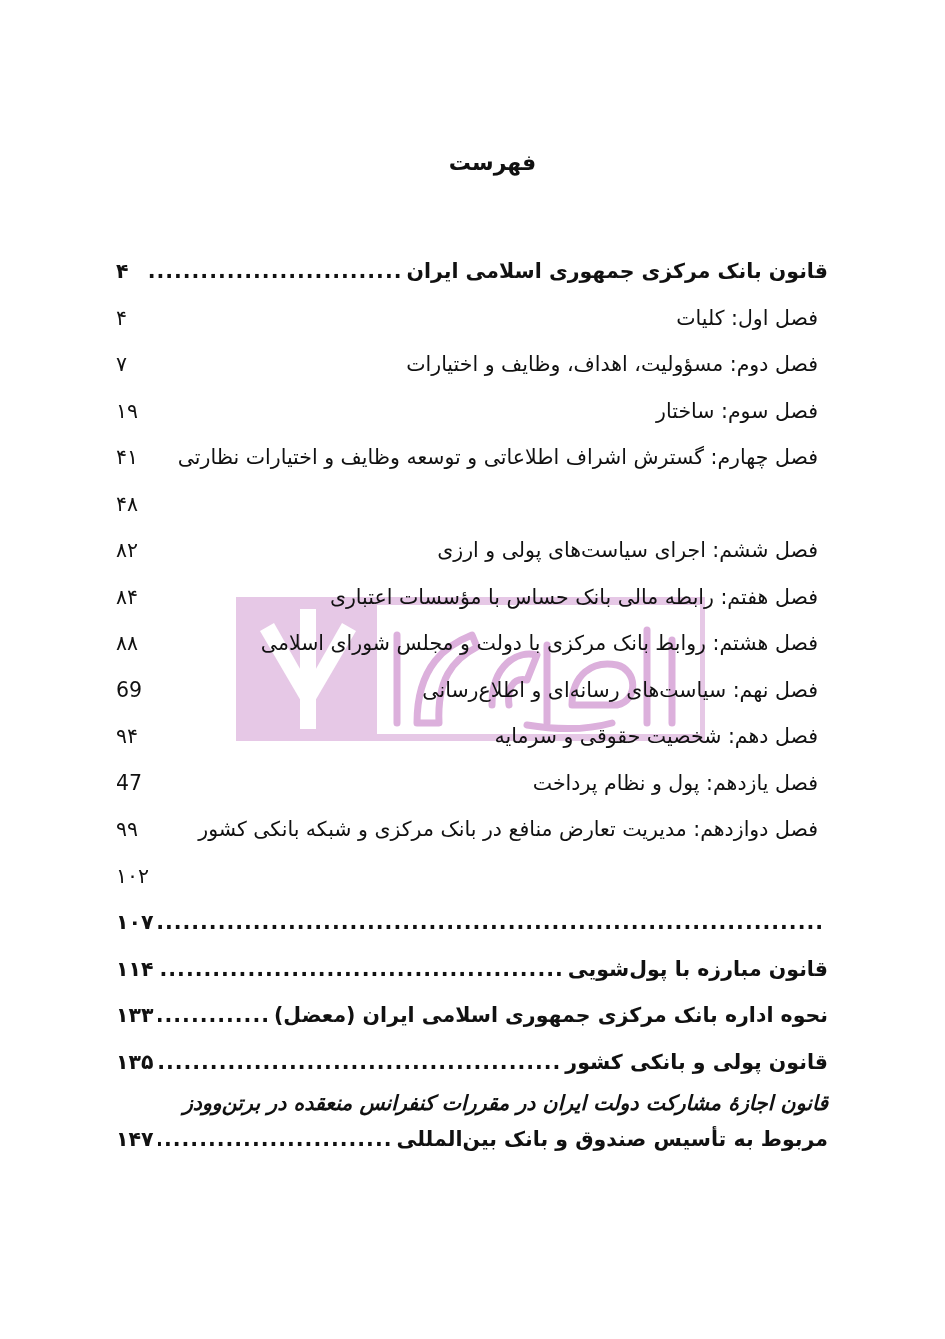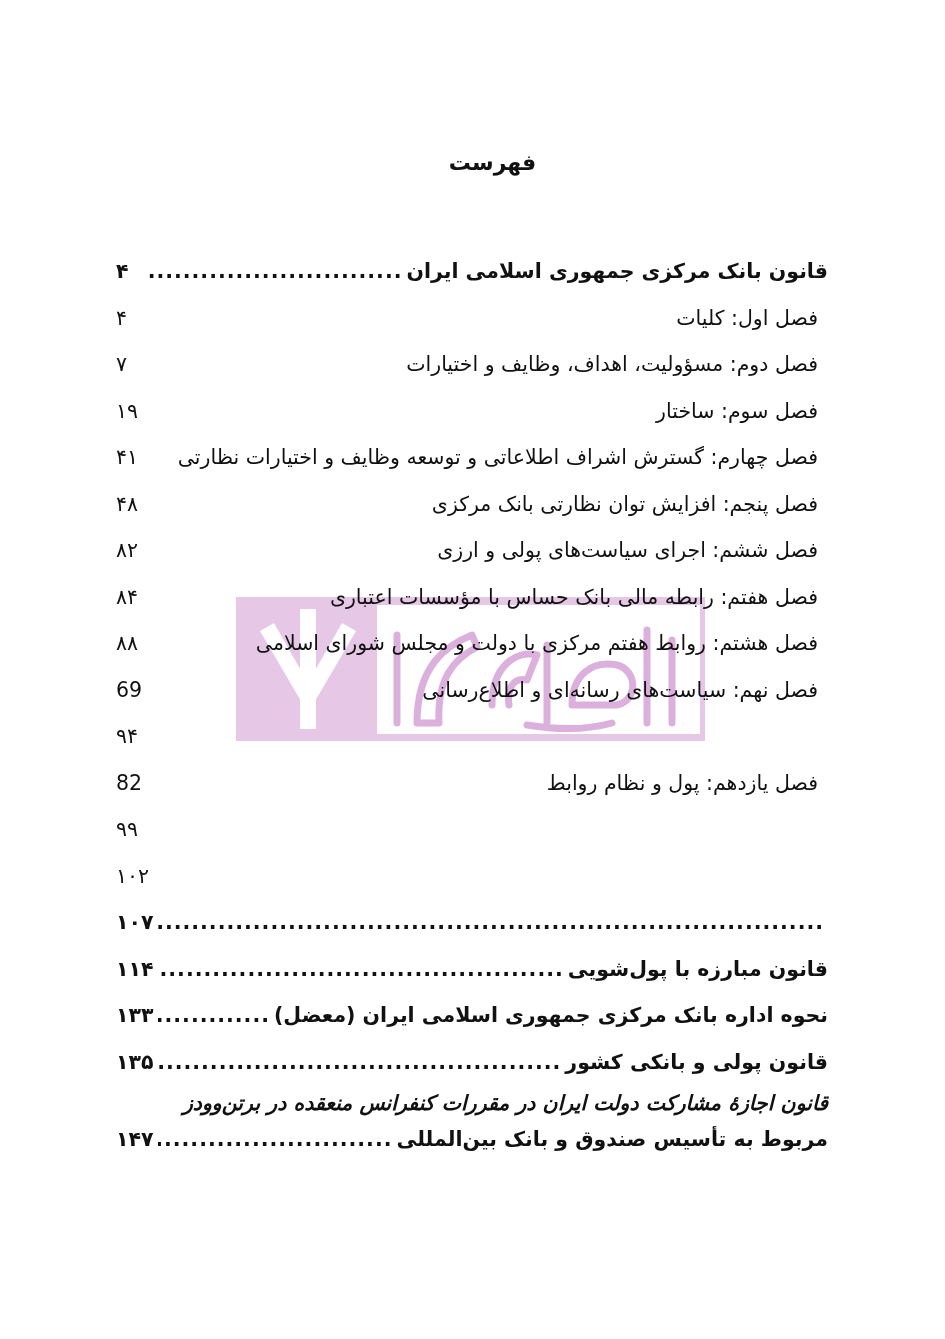--- a/index.html
+++ b/index.html
@@ -174,61 +174,62 @@
       <span class="page">۱۹</span>
     </div>
 
     <div class="toc-row chapter">
       <span class="label">فصل چهارم: گسترش اشراف اطلاعاتی و توسعه وظایف و اختیارات نظارتی</span>
       <span class="fill"></span>
       <span class="page">۴۱</span>
     </div>
 
     <div class="toc-row chapter">
-      <span class="label">فصل پنجم: افزایش توان نظارتی بانک مرکزی</span>
       <span class="fill"></span>
       <span class="page">۴۸</span>
     </div>
 
     <div class="toc-row chapter">
       <span class="label">فصل ششم: اجرای سیاست‌های پولی و ارزی</span>
       <span class="fill"></span>
       <span class="page">۸۲</span>
     </div>
 
     <div class="toc-row chapter">
       <span class="label">فصل هفتم: رابطه مالی بانک حساس با مؤسسات اعتباری</span>
       <span class="fill"></span>
       <span class="page">۸۴</span>
     </div>
 
     <div class="toc-row chapter">
-      <span class="label">فصل هشتم: روابط هفتم مرکزی با دولت و مجلس شورای اسلامی</span>
+      <span class="label">فصل هشتم: روابط بانک مرکزی با دولت و مجلس شورای اسلامی</span>
       <span class="fill"></span>
       <span class="page">۸۸</span>
     </div>
 
     <div class="toc-row chapter">
       <span class="label">فصل نهم: سیاست‌های رسانه‌ای و اطلاع‌رسانی</span>
       <span class="fill"></span>
       <span class="page">69</span>
     </div>
 
     <div class="toc-row chapter">
+      <span class="label">فصل دهم: شخصیت حقوقی و سرمایه</span>
       <span class="fill"></span>
       <span class="page">۹۴</span>
     </div>
 
     <div class="toc-row chapter">
-      <span class="label">فصل یازدهم: پول و نظام روابط</span>
-      <span class="fill"></span>
-      <span class="page">82</span>
-    </div>
-
-    <div class="toc-row chapter">
+      <span class="label">فصل یازدهم: پول و نظام پرداخت</span>
+      <span class="fill"></span>
+      <span class="page">47</span>
+    </div>
+
+    <div class="toc-row chapter">
+      <span class="label">فصل دوازدهم: مدیریت تعارض منافع در بانک مرکزی و شبکه بانکی کشور</span>
       <span class="fill"></span>
       <span class="page">۹۹</span>
     </div>
 
     <div class="toc-row chapter">
       <span class="fill"></span>
       <span class="page">۱۰۲</span>
     </div>
 
     <div class="toc-row section">

